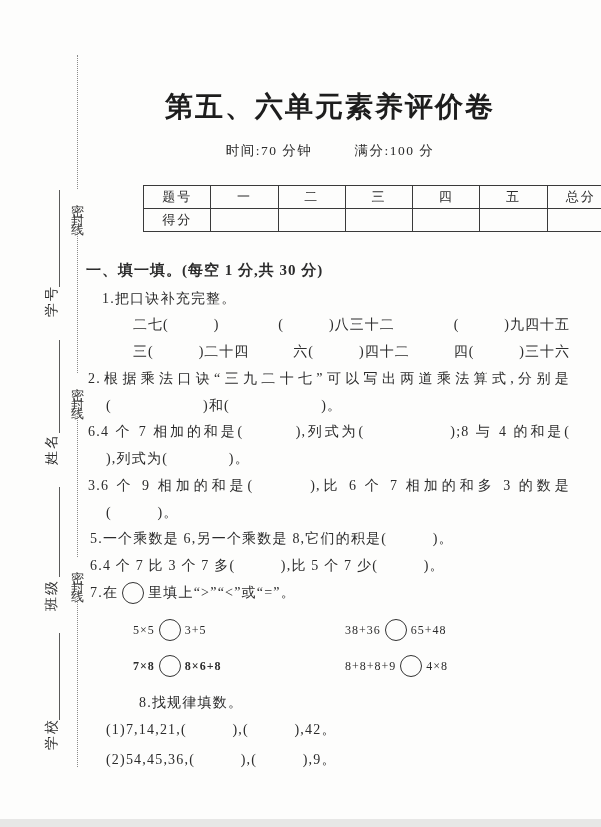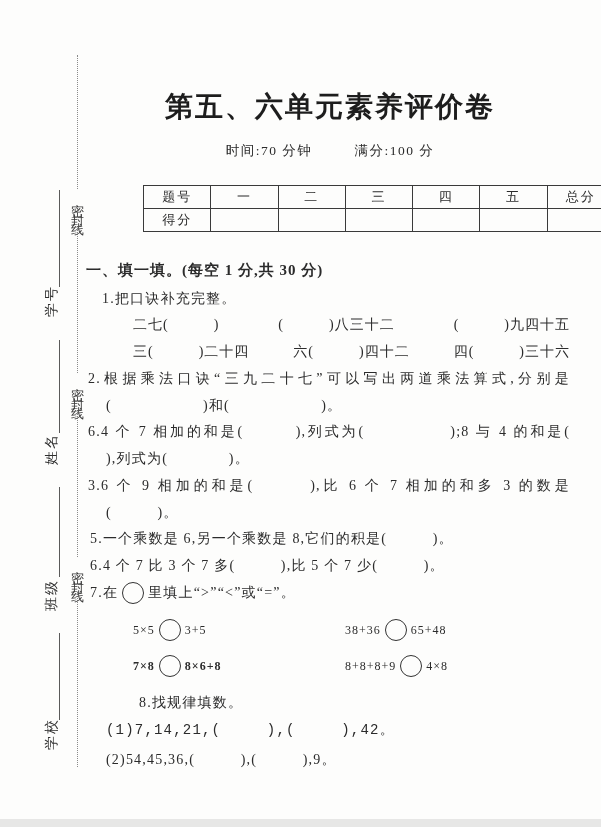--- a/index.html
+++ b/index.html
@@ -181,17 +181,17 @@
     <span class="circle"></span>
     <span>8×6+8</span>
   </div>
   <div class="cmp-item" style="left:345px; top:654px;">
     <span>8+8+8+9</span>
     <span class="circle"></span>
     <span>4×8</span>
   </div>
 
   <div class="line" style="left:102px; top:694px;margin-left:37px;">8.找规律填数。</div>
-  <div class="line" style="left:106px; top:721px;font-family:Liberation Mono, monospace;">(1)7,14,21,(　　　),(　　　),42。</div>
+  <div class="line" style="left:106px; top:721px;">(1)7,14,21,(　　　),(　　　),42。</div>
   <div class="line" style="left:106px; top:751px;">(2)54,45,36,(　　　),(　　　),9。</div>
 
   <div class="photo-edge-bottom"></div>
 </div>
 
 </body></html>

